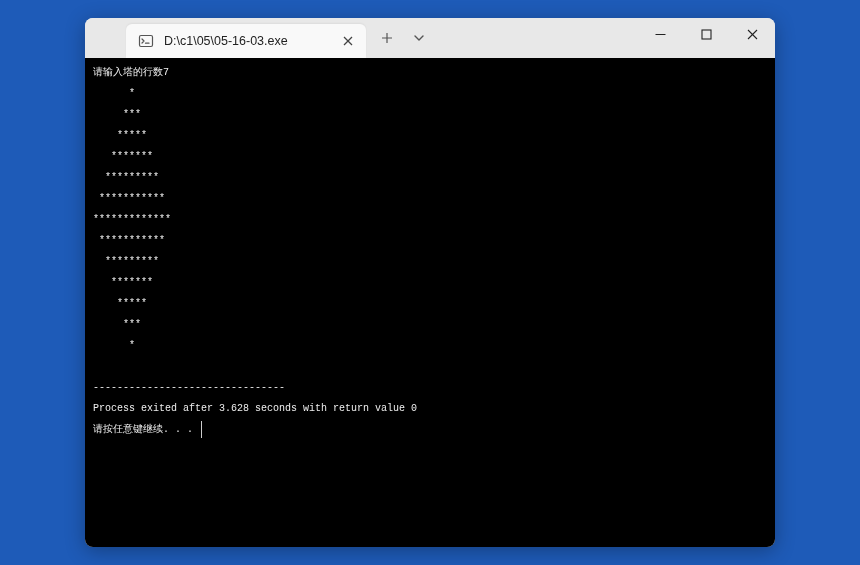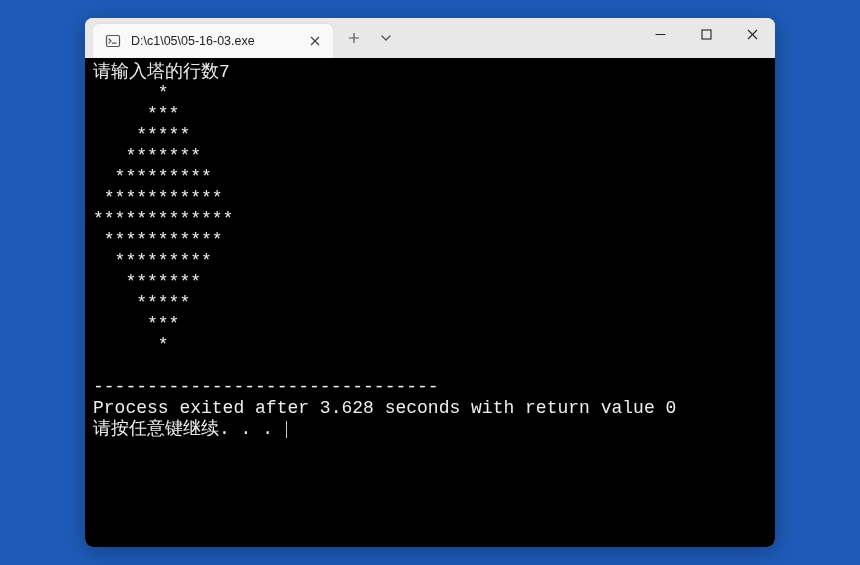--- a/index.html
+++ b/index.html
@@ -27,22 +27,22 @@
       height: 40px;
       background: #e8e8e8;
       display: flex;
       align-items: flex-start;
       position: relative;
     }
     .tabs-area {
       display: flex;
       align-items: center;
       height: 100%;
-      padding-left: 8px;
       flex: 1;
+      margin-left: 41px;
     }
     .tab {
       background: #f9f9f9;
       height: 34px;
       margin-top: 6px;
       border-radius: 6px 6px 0 0;
       display: flex;
       align-items: center;
       padding: 0 10px 0 12px;
       gap: 10px;
@@ -105,21 +105,21 @@
       align-items: center;
       justify-content: center;
       color: #222;
     }
     .win-btn svg { width: 11px; height: 11px; }
     .terminal {
       flex: 1;
       background: #000;
       color: #eee;
       font-family: "Consolas", "Courier New", monospace;
-      font-size: 18px;
+      font-size: 10px;
       line-height: 21px;
       padding: 4px 8px;
       white-space: pre;
       overflow: hidden;
     }
     .prompt-line { display: inline; }
     .cursor {
       display: inline-block;
       width: 1px;
       height: 17px;

